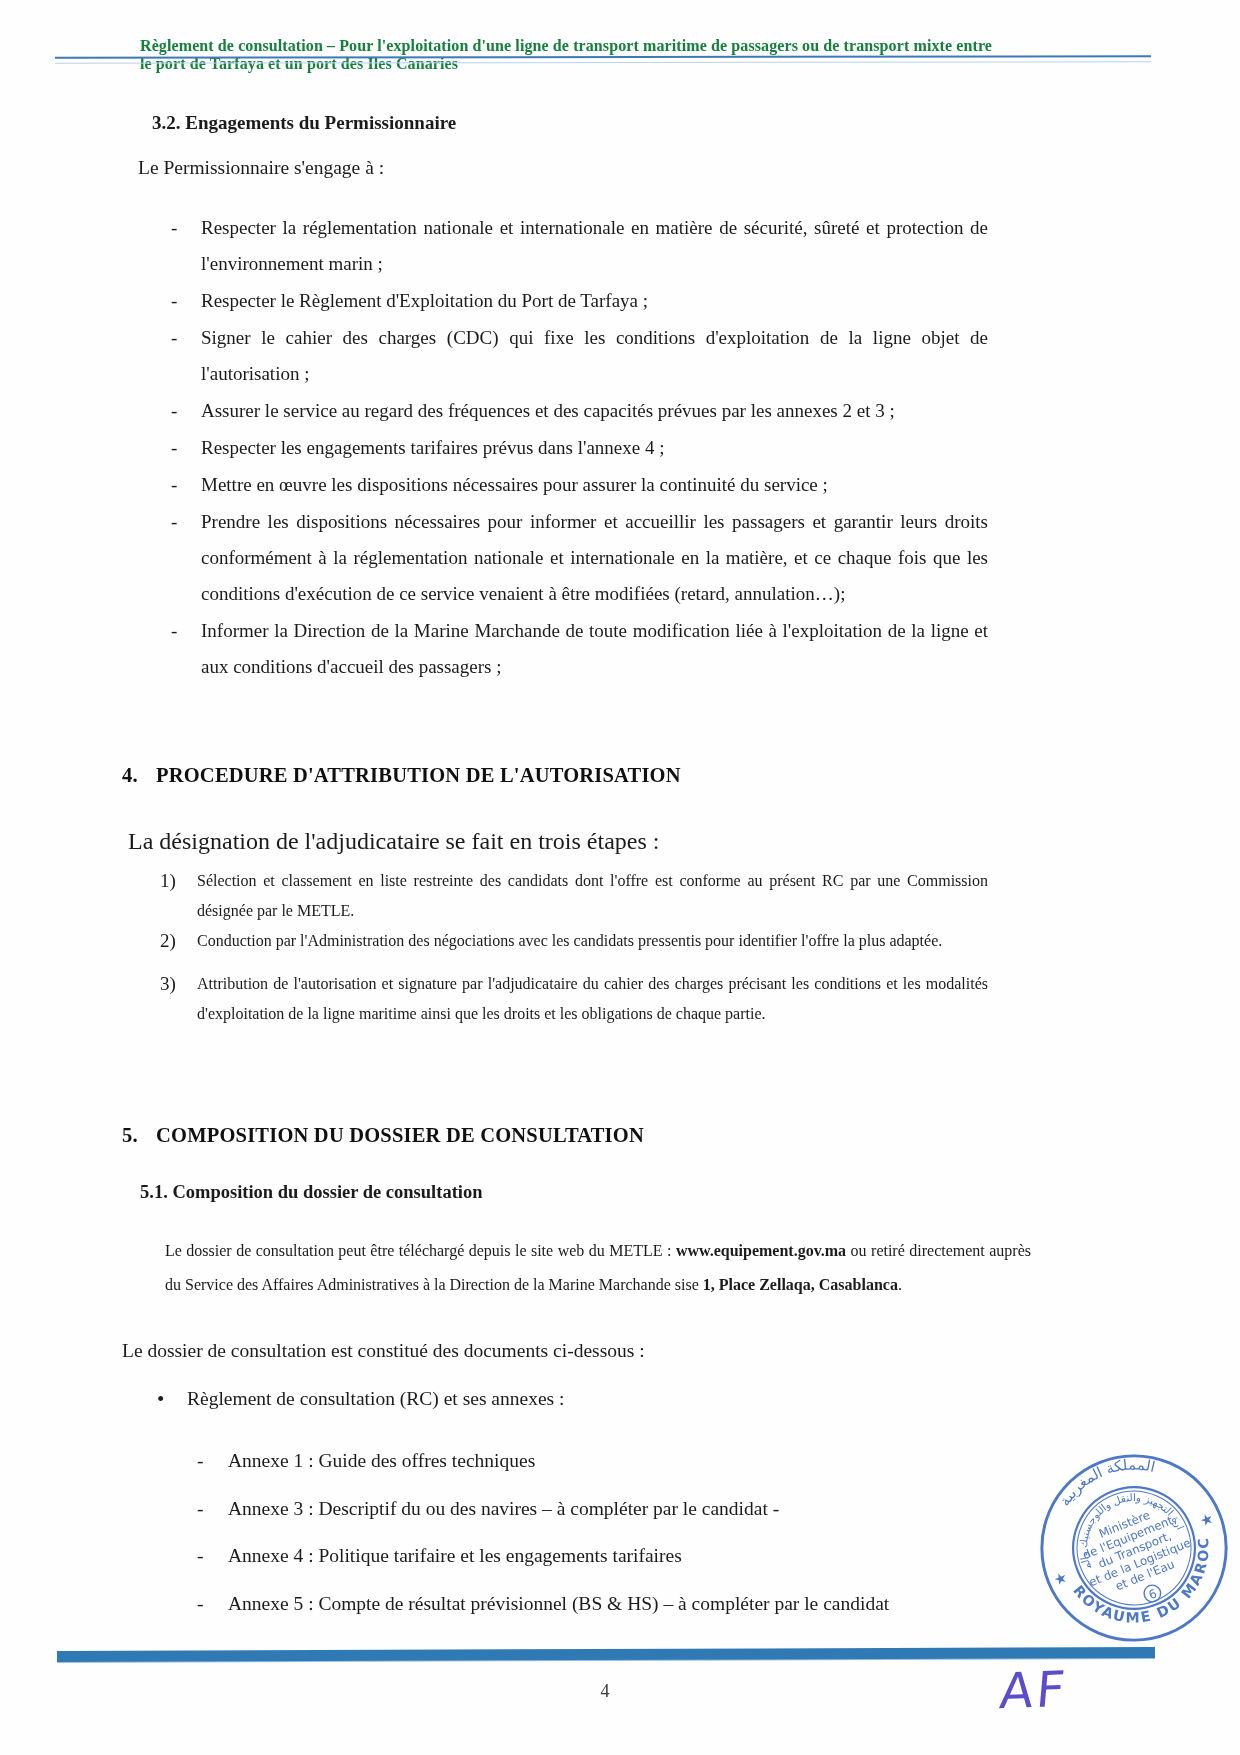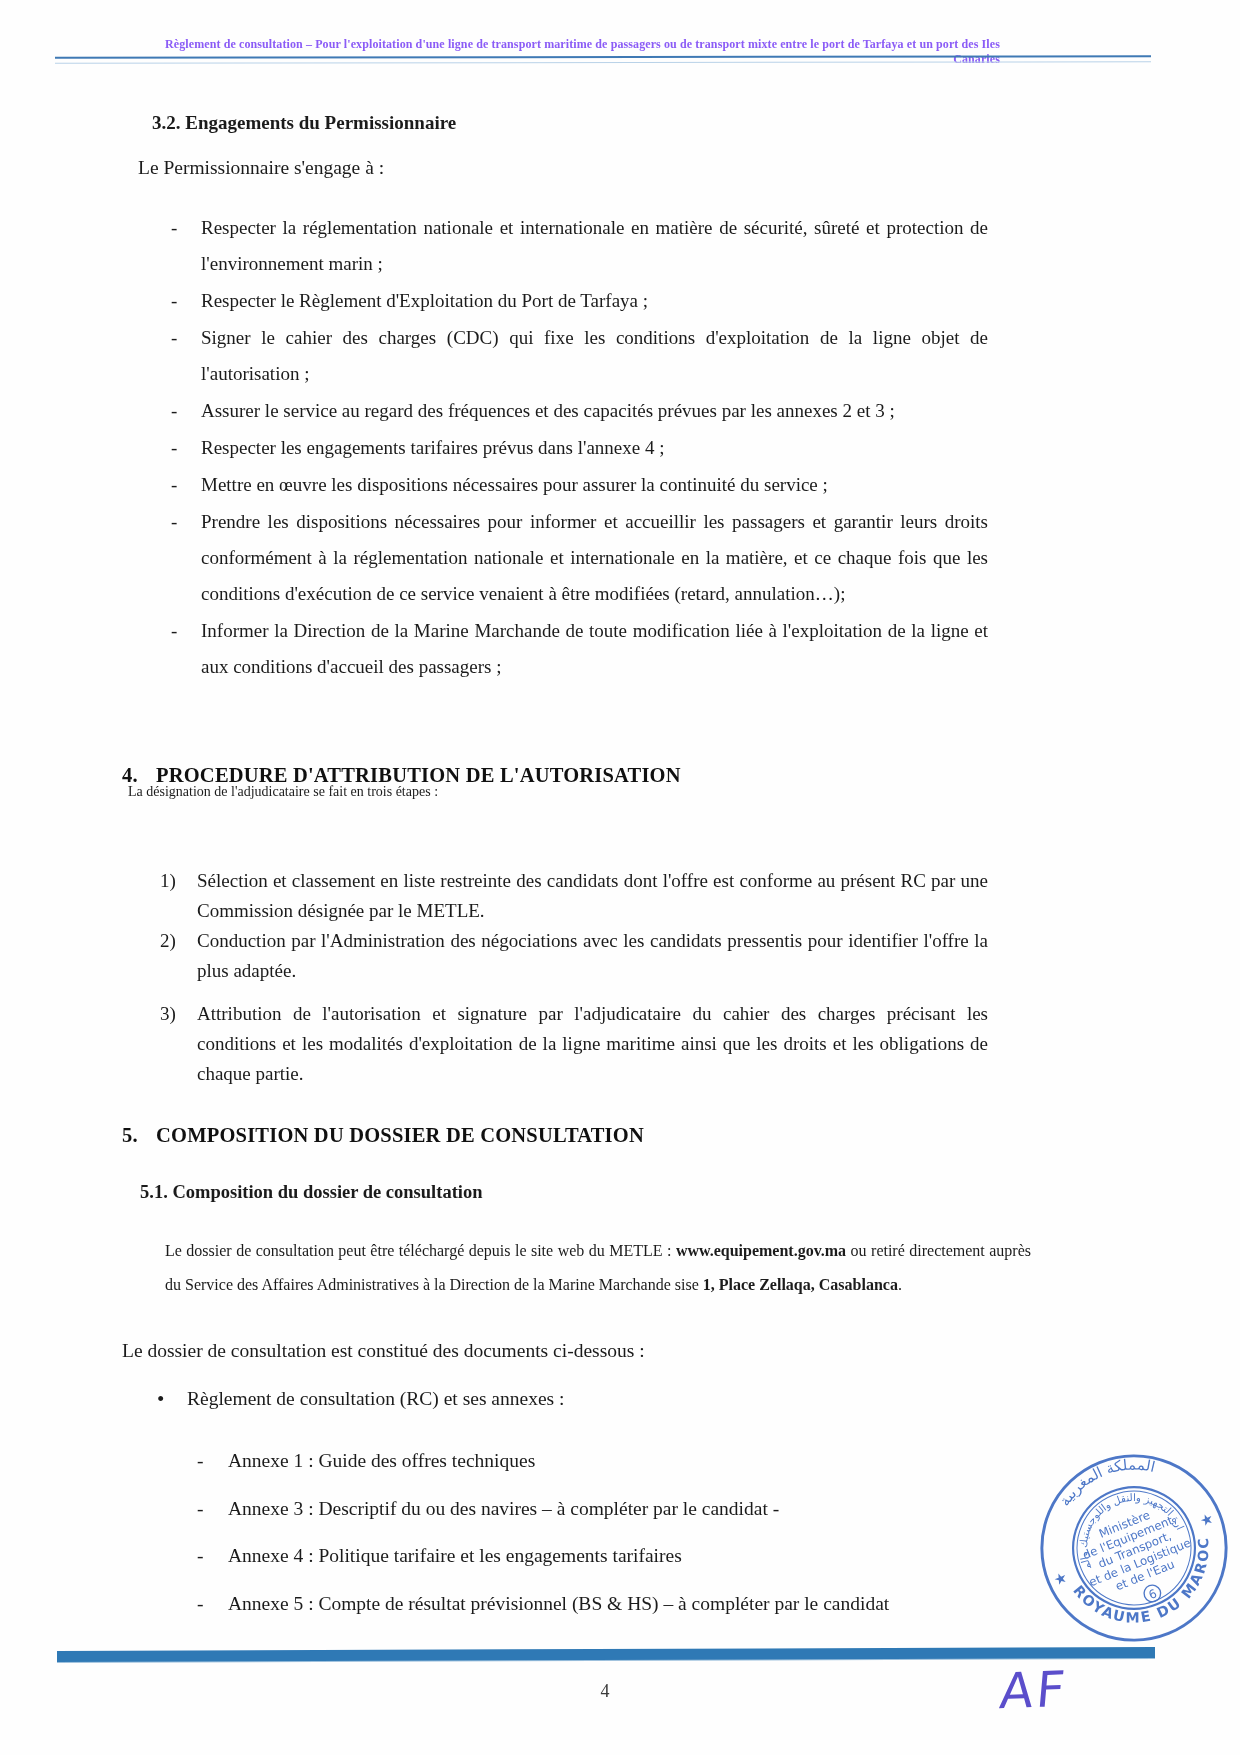--- a/index.html
+++ b/index.html
@@ -2,22 +2,22 @@
 <html lang="fr"><head>
 <meta charset="utf-8">
 <style>
   html,body{margin:0;padding:0;background:#ffffff;}
   .page{
     position:relative;width:1240px;height:1755px;background:#fefefe;
     font-family:"Liberation Serif",serif;color:#1b1b1b;overflow:hidden;
   }
   
   .doc-header{
-    position:absolute;top:37px;left:140px;width:860px;text-align:right;
-    font-size:12px;font-weight:bold;color:#8b5cf6;letter-spacing:.1px;
+    position:absolute;top:37px;left:140px;width:860px;text-align:left;
+    font-size:16px;font-weight:bold;color:#15803d;letter-spacing:.1px;
   }
   .header-rule{
     position:absolute;top:56px;left:55px;width:1096px;height:4px;
     border-top:2px solid #3f79b4;border-bottom:1px solid #b9d2e8;
     transform:rotate(-.08deg);
   }
   
   .h32{position:absolute;top:112px;left:152px;font-size:19px;font-weight:bold;}
   .intro32{position:absolute;top:157px;left:138px;font-size:19.5px;}
   ul.engagements{
@@ -26,26 +26,26 @@
   ul.engagements li{
     position:relative;padding-left:33px;margin:0 0 1px 0;
     font-size:19px;line-height:36px;text-align:justify;text-align-last:left;
   }
   ul.engagements li::before{content:"-";position:absolute;left:3px;top:0;}
   
   .sec-heading{position:absolute;display:flex;font-weight:bold;font-size:20.5px;letter-spacing:.2px;color:#101010;}
   .sec-heading .sec-num{width:34px;flex:none;}
   .sec4{top:764px;left:122px;}
   .sec5{top:1124px;left:122px;}
-  .intro4{position:absolute;top:784px;left:128px;font-size:14px;font-family:Liberation Serif, serif;}
+  .intro4{position:absolute;top:828px;left:128px;font-size:24px;font-family:Liberation Serif, serif;}
   ol.steps{position:absolute;top:866px;left:160px;width:828px;margin:0;padding:0;list-style:none;}
   ol.steps li{display:flex;margin:0;}
   ol.steps li.step-3{margin-top:13px;}
   ol.steps .step-num{width:37px;flex:none;font-size:19px;line-height:30px;}
-  ol.steps .step-text{font-size:19px;line-height:30px;text-align:justify;text-align-last:left;}
+  ol.steps .step-text{font-size:16px;line-height:30px;text-align:justify;text-align-last:left;}
   
   .h51{position:absolute;top:1182px;left:140px;font-size:18.5px;font-weight:bold;}
   .dl-par{
     position:absolute;top:1234px;left:122px;width:866px;
     font-size:16px;line-height:33.5px;text-align:justify;text-align-last:left;margin-left:43px;
   }
   .dl-par b{font-weight:bold;}
   .constitue{position:absolute;top:1340px;left:122px;font-size:19.5px;}
   .rc-bullet{position:absolute;top:1388px;left:157px;padding-left:30px;font-size:19.5px;}
   .rc-bullet::before{content:"\2022";position:absolute;left:0;top:-1px;font-size:21px;}

